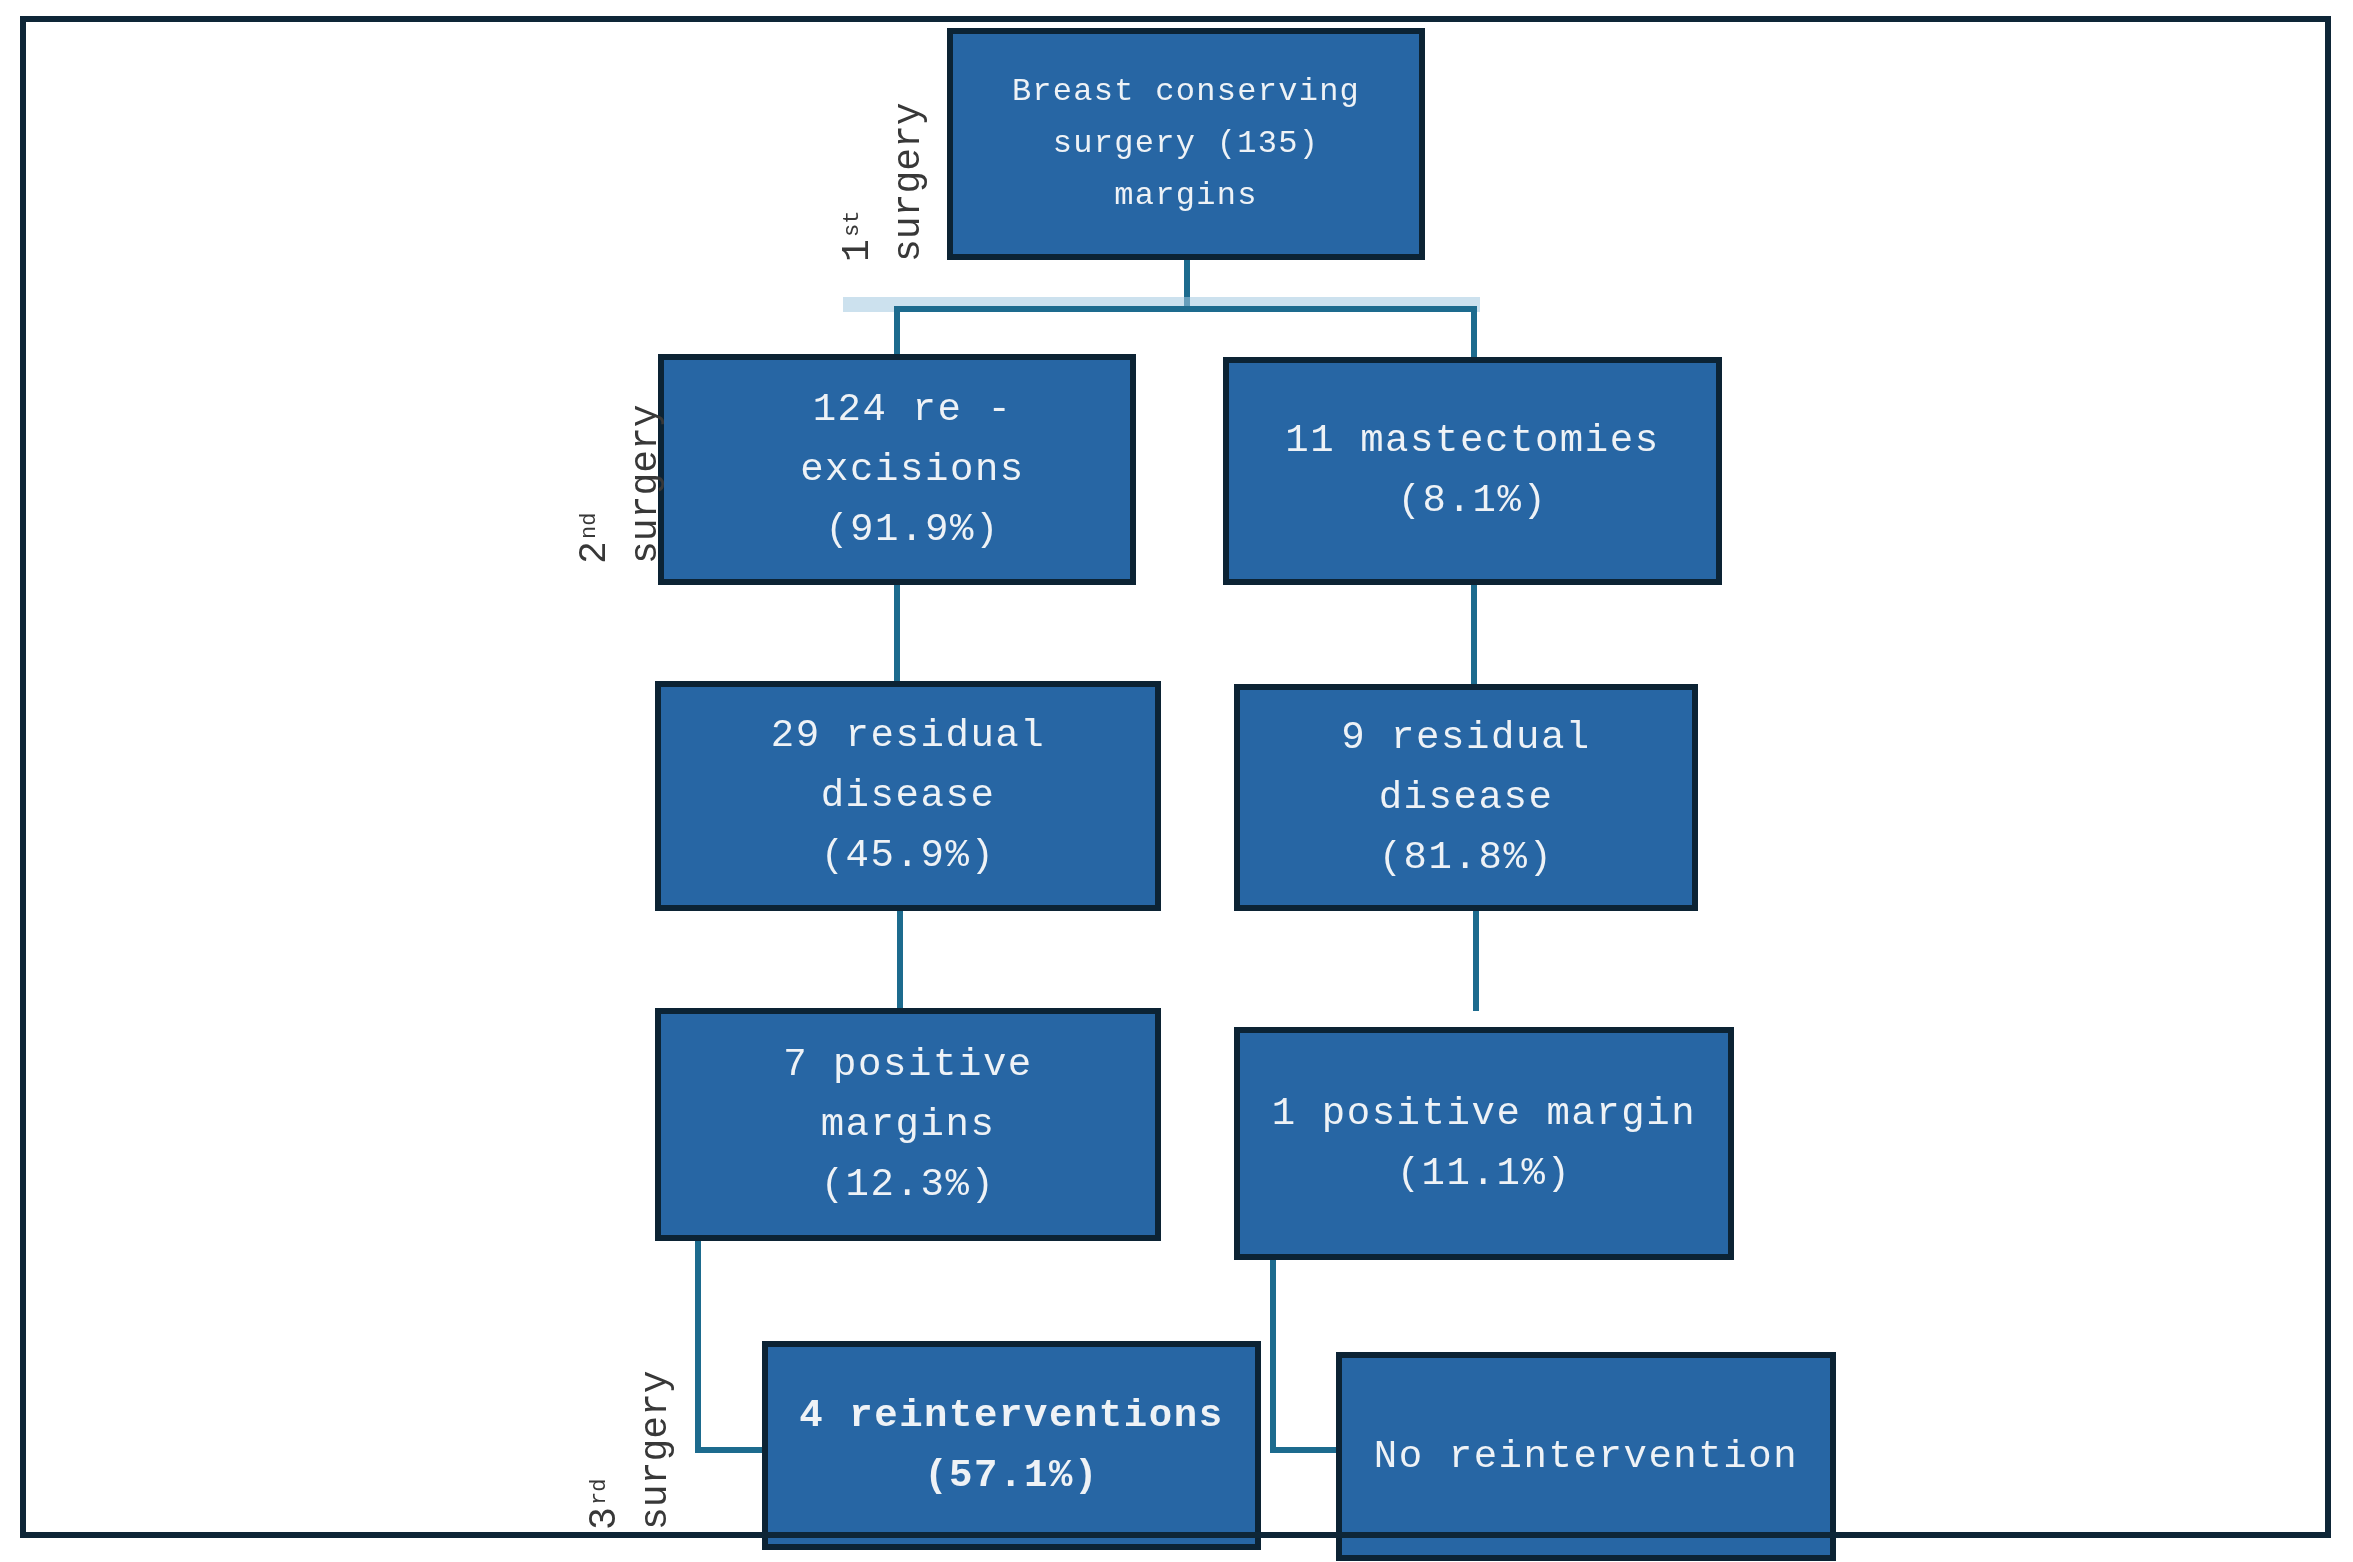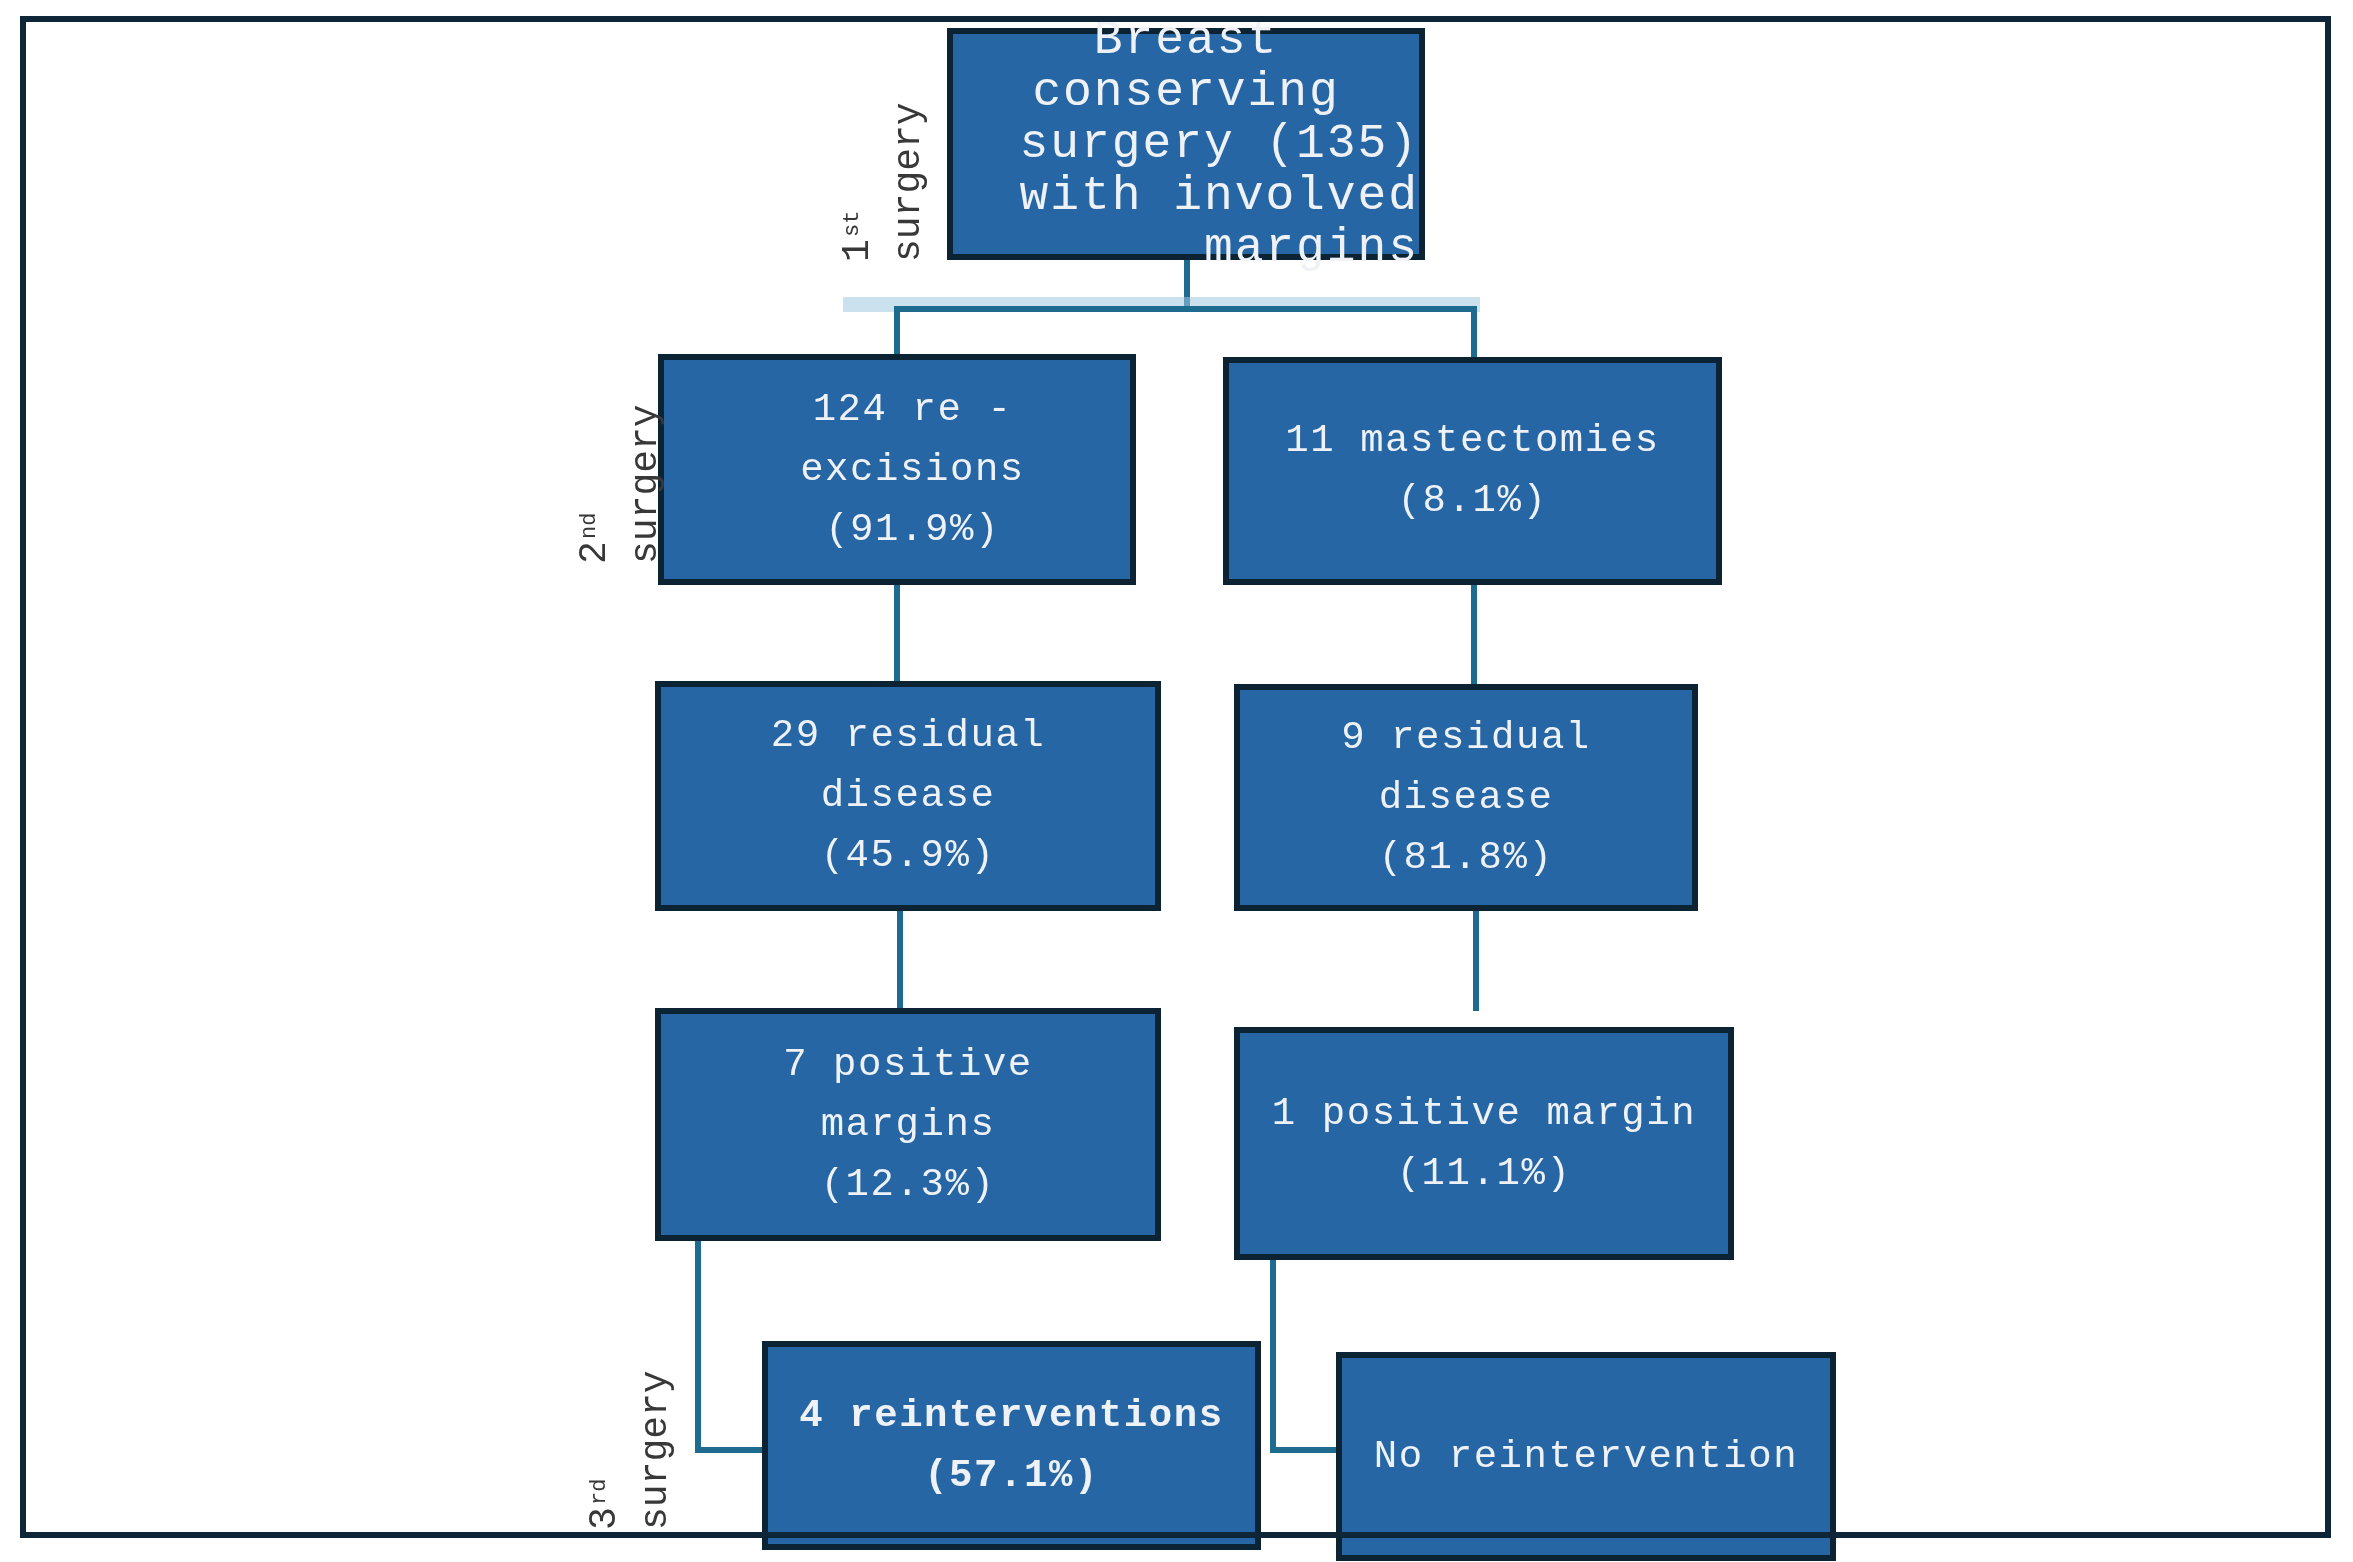--- a/index.html
+++ b/index.html
@@ -24,21 +24,21 @@
     border:6px solid var(--c-box_border,#0c2334);
     color:var(--c-box_text,#eef2f6);
     display:flex;flex-direction:column;
     justify-content:center;align-items:center;
     text-align:center;
     font-size:39px;line-height:60px;
     letter-spacing:0.04em;
     z-index:1;
     box-sizing:border-box;
   }
-  .node.root{font-size:48px;line-height:52px;align-items:flex-end;}
+  .node.root{font-size:32px;line-height:52px;}
   .conn{
     position:absolute;
     background:var(--c-connector,#1d6b8e);
     z-index:0;
   }
   .halo{
     position:absolute;
     background:rgba(163,200,224,0.55);
     z-index:0;
   }
@@ -78,21 +78,20 @@
 
   <div class="conn" style="left:695px;top:1240px;width:6px;height:213px;"></div>
   <div class="conn" style="left:695px;top:1447px;width:68px;height:6px;"></div>
 
   <div class="conn" style="left:1270px;top:1240px;width:6px;height:213px;"></div>
   <div class="conn" style="left:1270px;top:1447px;width:68px;height:6px;"></div>
 
   <div class="node root" style="left:947px;top:28px;width:478px;height:232px;">
     <div>Breast conserving</div>
     <div>surgery (135)</div>
-    <div>with involved</div>
     <div>margins</div>
   </div>
 
   <div class="node" style="left:658px;top:354px;width:478px;height:231px;padding-left:31px;">
     <div>124 re -</div>
     <div>excisions</div>
     <div>(91.9%)</div>
   </div>
 
   <div class="node" style="left:1223px;top:357px;width:499px;height:228px;text-align:right;">

